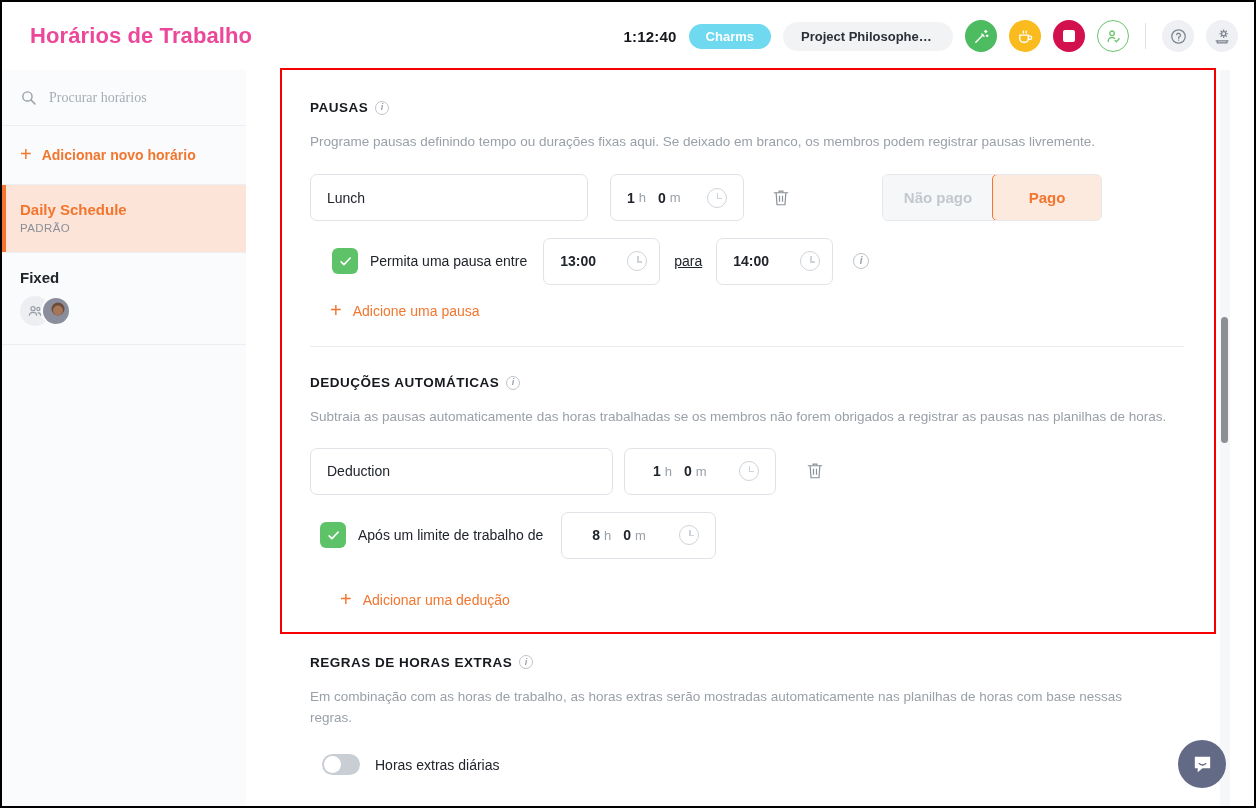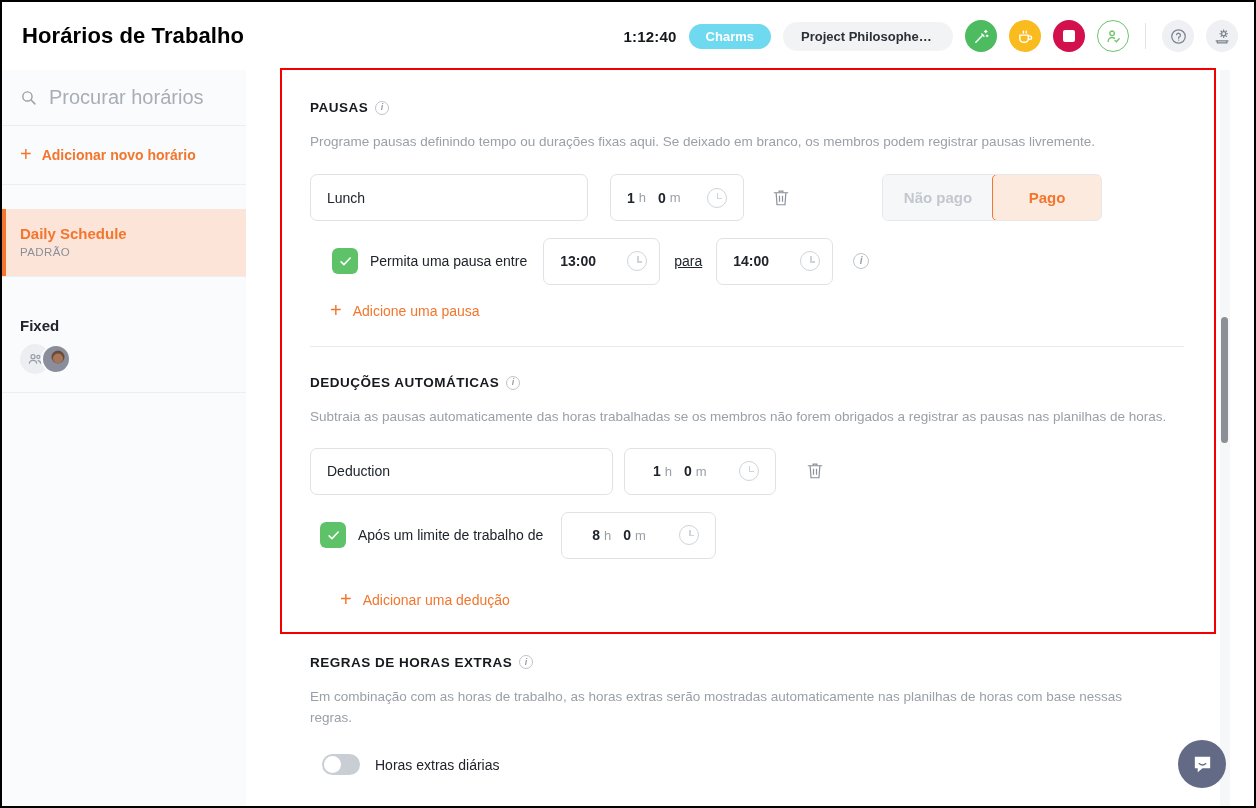--- a/index.html
+++ b/index.html
@@ -18,22 +18,22 @@
   }
 
   
   .header {
     position: absolute; left: 0; top: 0;
     width: 1252px; height: 68px;
     background: #ffffff;
     display: flex; align-items: center;
   }
   .page-title {
-    margin-left: 20px;
-    font-size: 22px; font-weight: 700; color: #000000;
+    margin-left: 28px;
+    font-size: 22px; font-weight: 700; color: #ec4899;
     letter-spacing: .1px;
   }
   .header-right {
     margin-left: auto; margin-right: 16px;
     display: flex; align-items: center; gap: 12px;
   }
   .timer { font-size: 15px; font-weight: 700; color: #16191d; letter-spacing: .2px; }
   .chip-charms {
     background: #6fd9ef; color: #ffffff;
     font-size: 13px; font-weight: 700;
@@ -68,41 +68,40 @@
     background: #fafbfc;
     border-right: 1px solid #e6e8ec;
   }
   .search-row {
     height: 56px; display: flex; align-items: center;
     padding: 0 18px; gap: 12px;
     border-bottom: 1px solid #eceef1;
   }
   .search-input {
     border: 0; background: transparent; outline: none;
-    font-family: Liberation Sans, sans-serif;
-    font-size: 20px; color: #7f1d1d; width: 170px;
+    font-family: Liberation Serif, serif;
+    font-size: 14px; color: #7f1d1d; width: 170px;
   }
   .search-input::placeholder { color: #a8adb6; }
   .add-row {
     height: 59px; display: flex; align-items: center;
     padding: 0 18px; gap: 10px;
     border-bottom: 1px solid #eceef1;
     color: #f2762e; font-size: 14px; font-weight: 700;
     cursor: pointer;
   }
   .plus-glyph {
     font-size: 20px; font-weight: 400; line-height: 1;
     color: #f2762e; margin-top: -2px;
   }
   .sb-item {
     padding: 16px 18px 18px 18px;
     border-bottom: 1px solid #eceef1;
     position: relative;
     min-height: 65px;
-    margin-top: 24px;
   }
   .sb-item.active {
     background: #fce4d8;
   }
   .sb-item.active::before {
     content: ""; position: absolute; left: 0; top: 0;
     width: 4px; height: 100%; background: #f2762e;
   }
   .sb-name { font-size: 15px; font-weight: 700; color: #20242b; }
   .sb-item.active .sb-name { color: #f2762e; }

